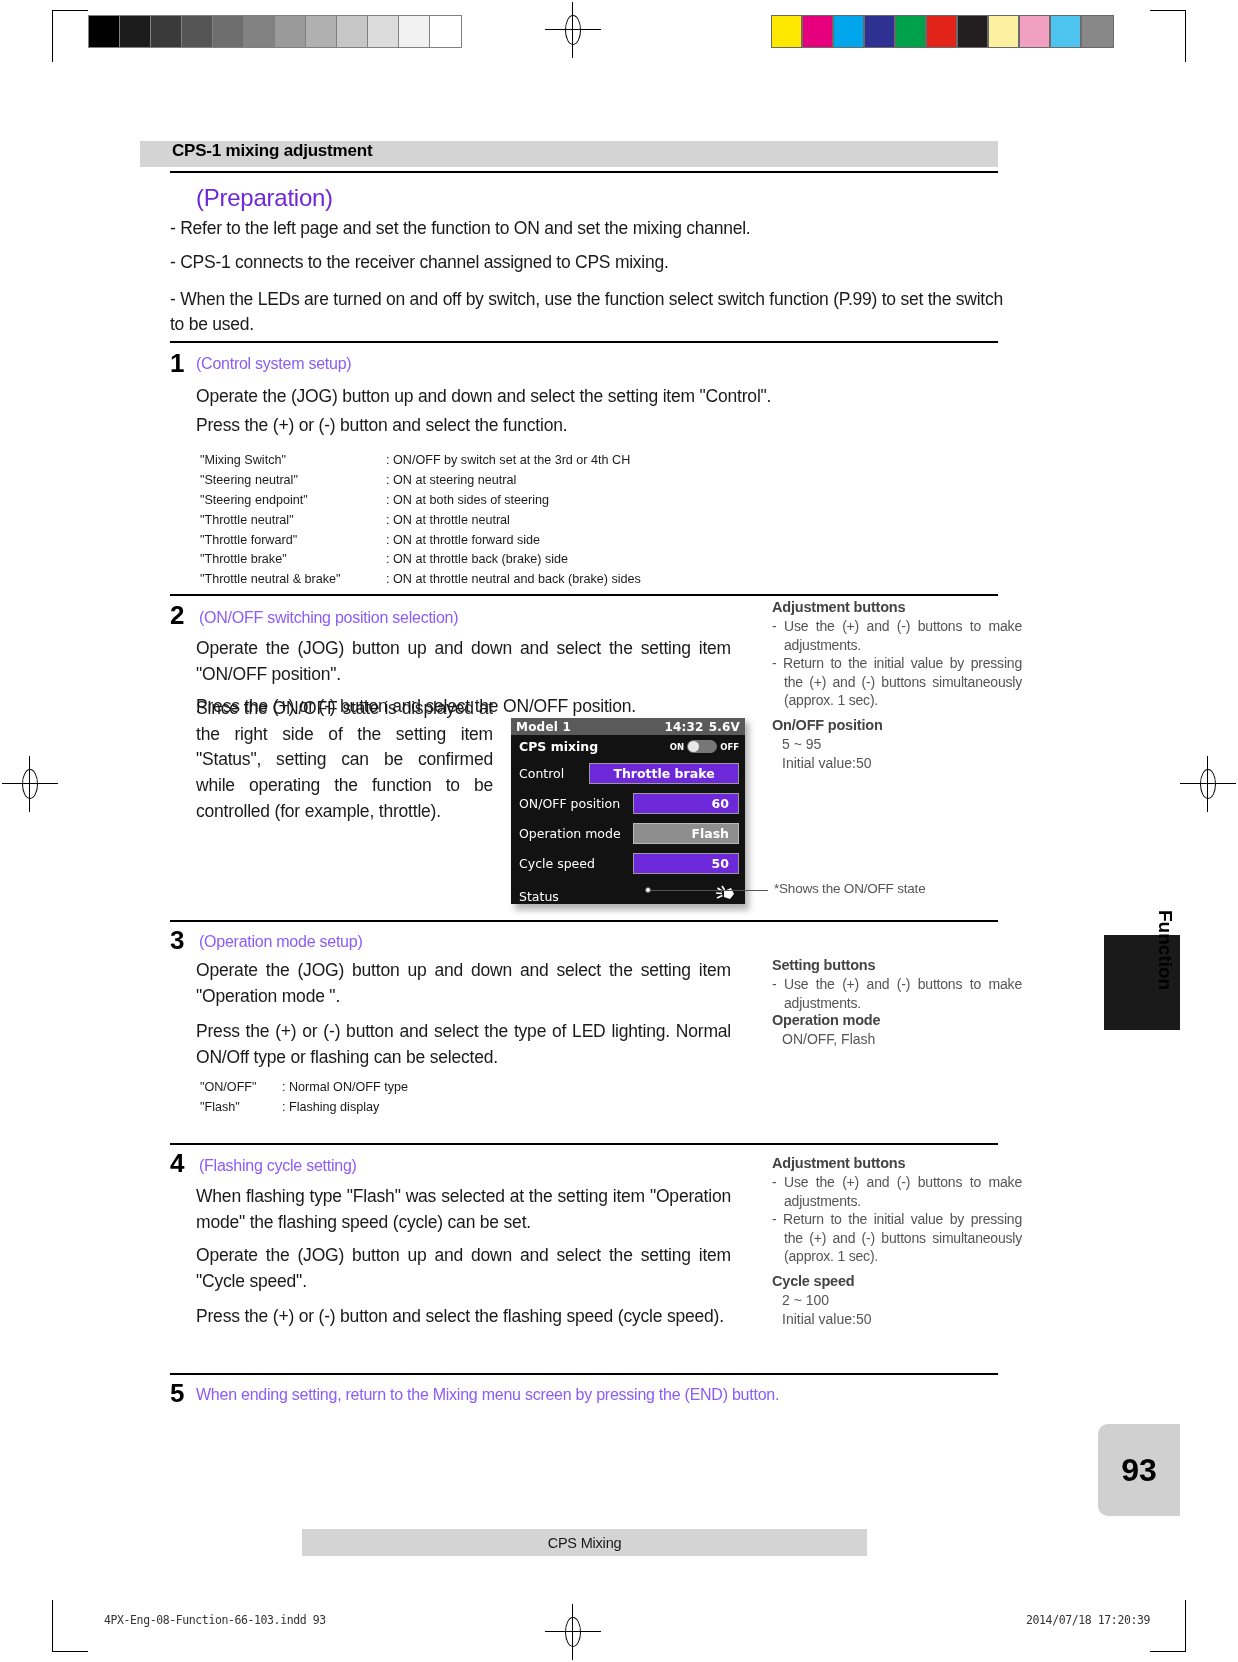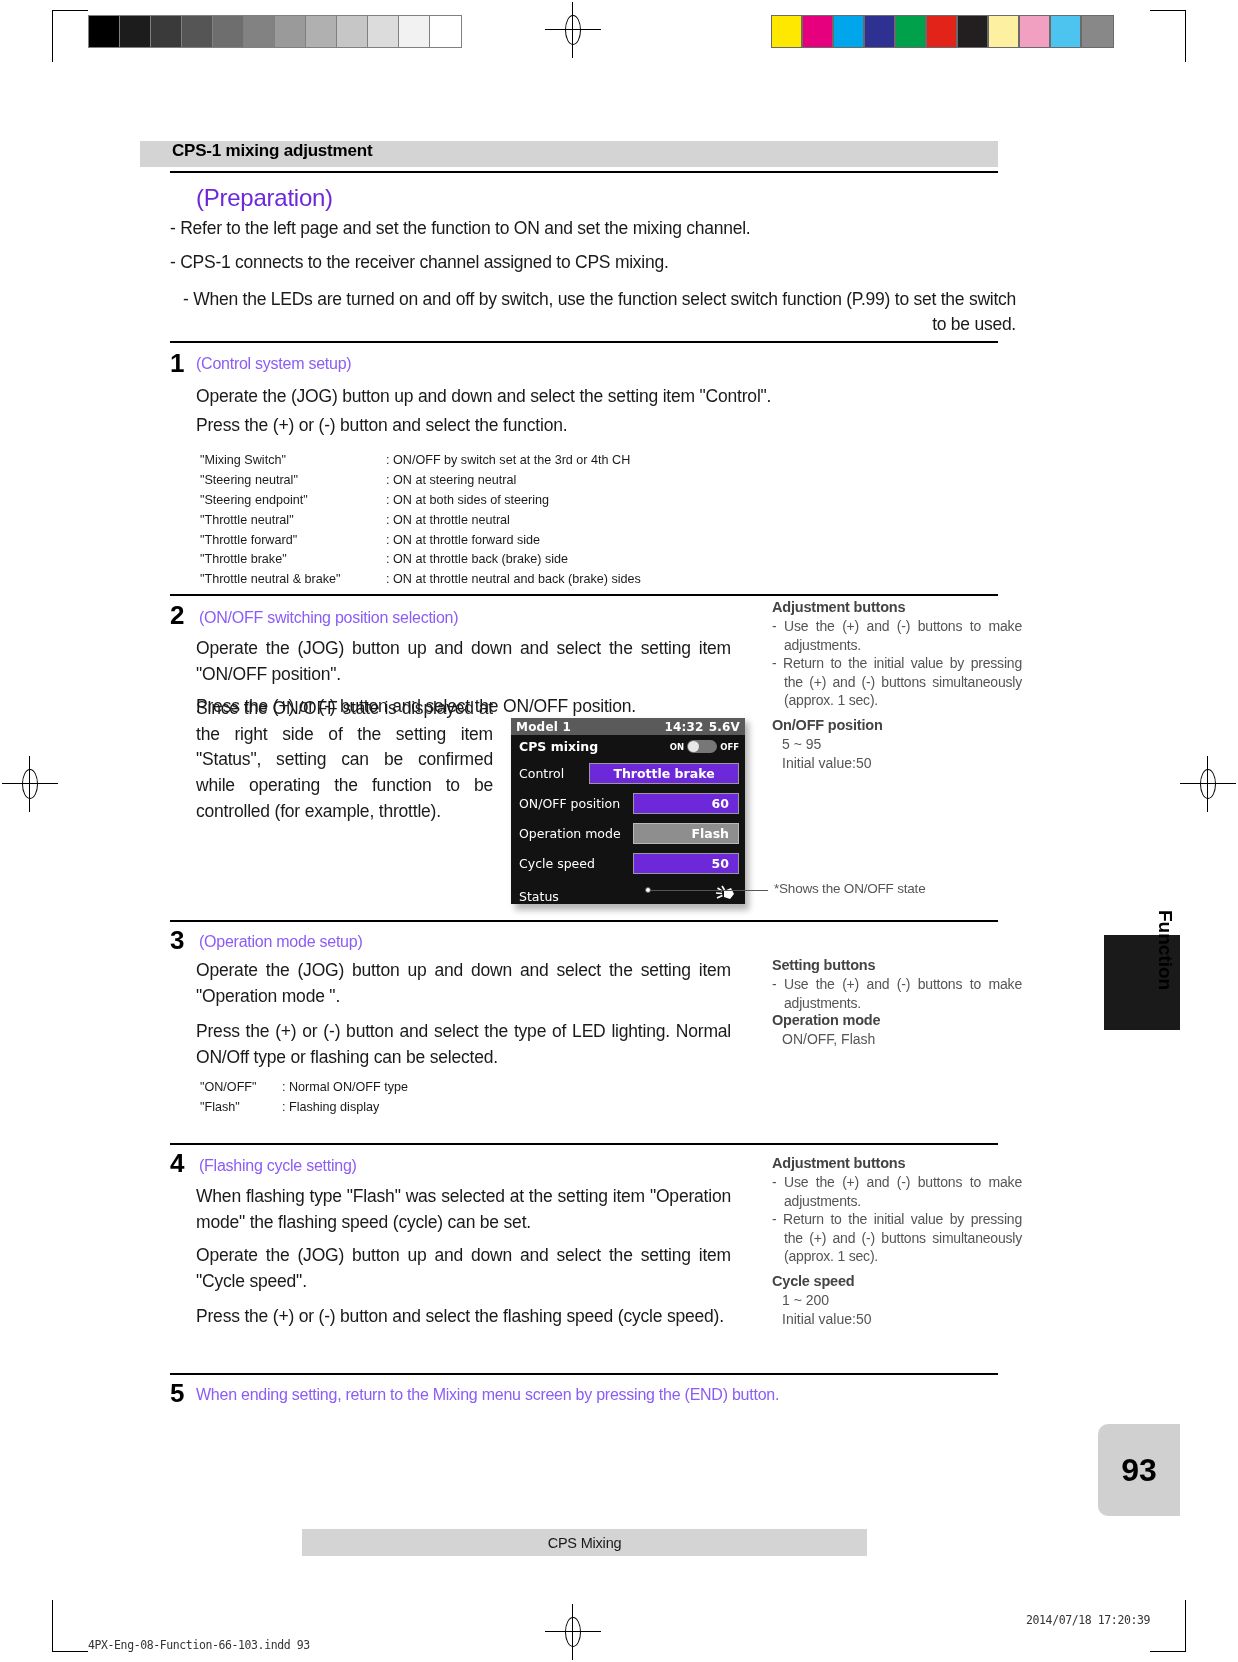--- a/index.html
+++ b/index.html
@@ -147,21 +147,21 @@
   .footer-band span { font-size:14.5px; color:#1a1a1a; letter-spacing:-0.2px; }
 
   .page-tab {
     position:absolute; right:58px; top:1424px; width:82px; height:92px;
     background:#d0d0d0; border-top-left-radius:10px; border-bottom-left-radius:10px;
     display:flex; align-items:center; justify-content:center;
   }
   .page-tab span { font-size:32px; font-weight:bold; color:#000; }
 
   .print-meta { position:absolute; font-size:11.5px; color:#333; font-family:"DejaVu Sans Mono", monospace; letter-spacing:-0.4px;}
-  .pm-left  { left:88px;  top:1613px;margin-top:25px; }
+  .pm-left  { left:104px;  top:1613px; }
   .pm-right { right:88px; top:1613px; white-space:nowrap; }
 </style>
 </head>
 <body>
 
 <div class="page">
 
   <div class="crop-corner crop-tl"></div>
   <div class="crop-corner crop-tr"></div>
   <div class="crop-corner crop-bl"></div>
@@ -220,21 +220,21 @@
 
     <div class="sec-head">
       <span class="t">CPS-1 mixing adjustment</span>
     </div>
     <div class="rule rule-main" style="top:171px;"></div>
 
     <div class="body-text prep">(Preparation)</div>
 
     <div class="bullet" style="left:170px; top:218px; width:846px;">-  Refer to the left page and set the function to ON and set the mixing channel.</div>
     <div class="bullet" style="left:170px; top:252px; width:846px;">-  CPS-1 connects to the receiver channel assigned to CPS mixing.</div>
-    <div class="bullet" style="left:170px; top:287px; width:846px; line-height:1.4;text-align:right;">-  When the LEDs are turned on and off by switch, use the function select  switch function (P.99) to set the switch to be used.</div>
+    <div class="bullet" style="left:170px; top:287px; width:846px; line-height:1.4;">-  When the LEDs are turned on and off by switch, use the function select  switch function (P.99) to set the switch to be used.</div>
 
     <div class="rule rule-main" style="top:341px;"></div>
 
     <div class="step-num" style="left:170px; top:348px;">1</div>
     <div class="step-title" style="left:196px; top:355px;">(Control system setup)</div>
     <div class="para" style="left:196px; top:384px; width:800px;">Operate the (JOG) button up and down and select the setting item "Control".</div>
     <div class="para" style="left:196px; top:413px; width:800px;">Press the (+) or (-) button and select the function.</div>
 
     <div class="deftable" id="control-functions" style="left:200px; top:451px; width:560px;">
         <div class="row">
@@ -371,21 +371,21 @@
     <div class="step-title" style="left:199px; top:1157px;">(Flashing cycle setting)</div>
     <div class="para" style="left:196px; top:1184px; width:535px;">When flashing type "Flash" was selected at the setting item "Operation mode" the flashing speed (cycle) can be set.</div>
     <div class="para" style="left:196px; top:1243px; width:535px;">Operate the (JOG) button up and down and select the setting item "Cycle speed".</div>
     <div class="para" style="left:196px; top:1304px; width:535px;">Press the (+) or (-) button and select the flashing speed (cycle speed).</div>
 
     <div class="ann" style="left:772px; top:1155px;">
       <h4>Adjustment buttons</h4>
       <p class="ind">- Use the (+) and (-) buttons to make adjustments.</p>
       <p class="ind">- Return to the initial value by pressing the (+) and (-) buttons simultaneously (approx. 1 sec).</p>
       <h4 style="margin-top:7px;">Cycle speed</h4>
-      <div class="sub">1 ~ 200</div>
+      <div class="sub">2 ~ 100</div>
       <div class="sub">Initial value:50</div>
     </div>
 
     <div class="rule rule-main" style="top:1373px;"></div>
 
     <div class="step-num" style="left:170px; top:1378px;">5</div>
     <div class="step-title" style="left:196px; top:1386px; width:800px;">When ending setting, return to the Mixing menu screen by pressing the (END) button.</div>
 
     <div class="side-tab"></div>
     <div class="side-label">Function</div>

